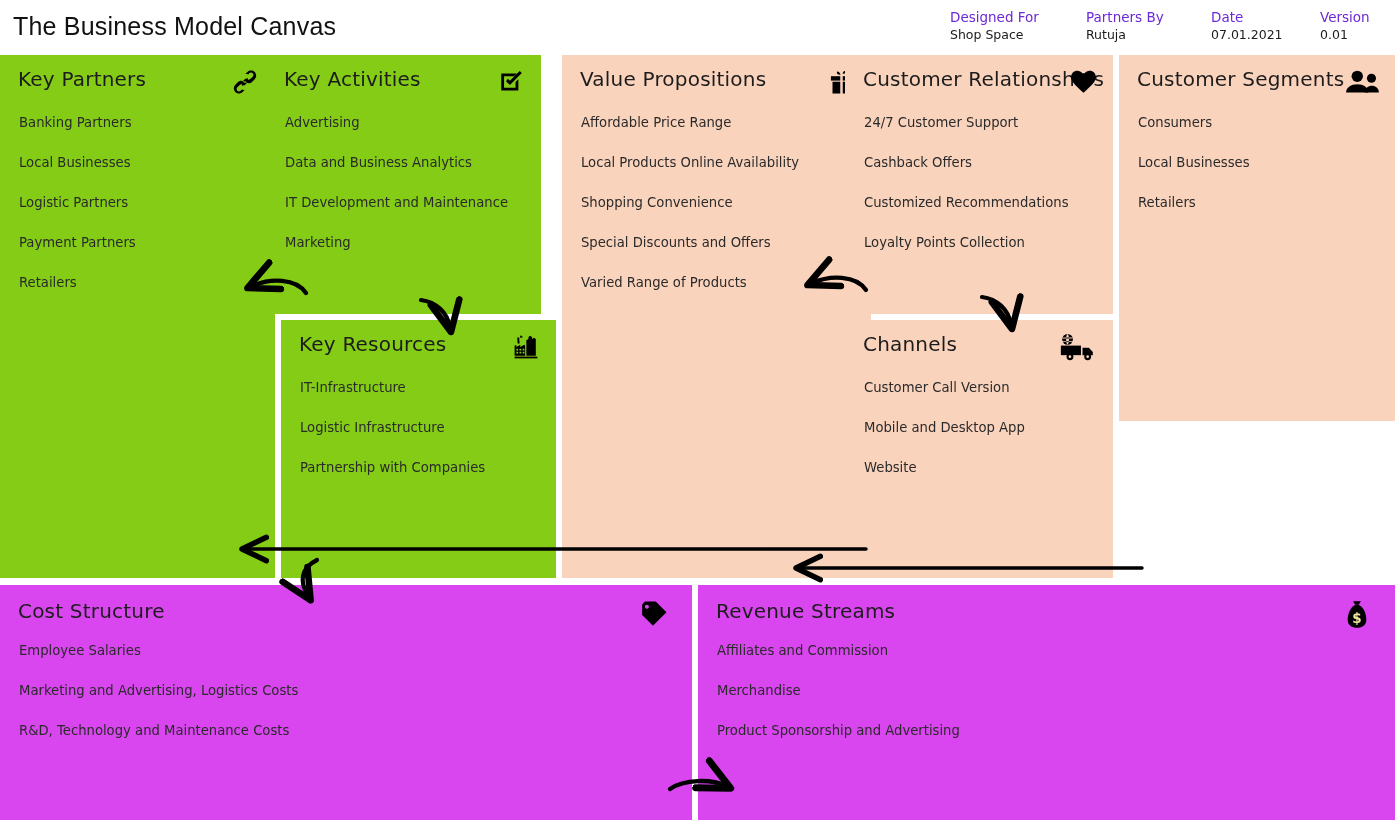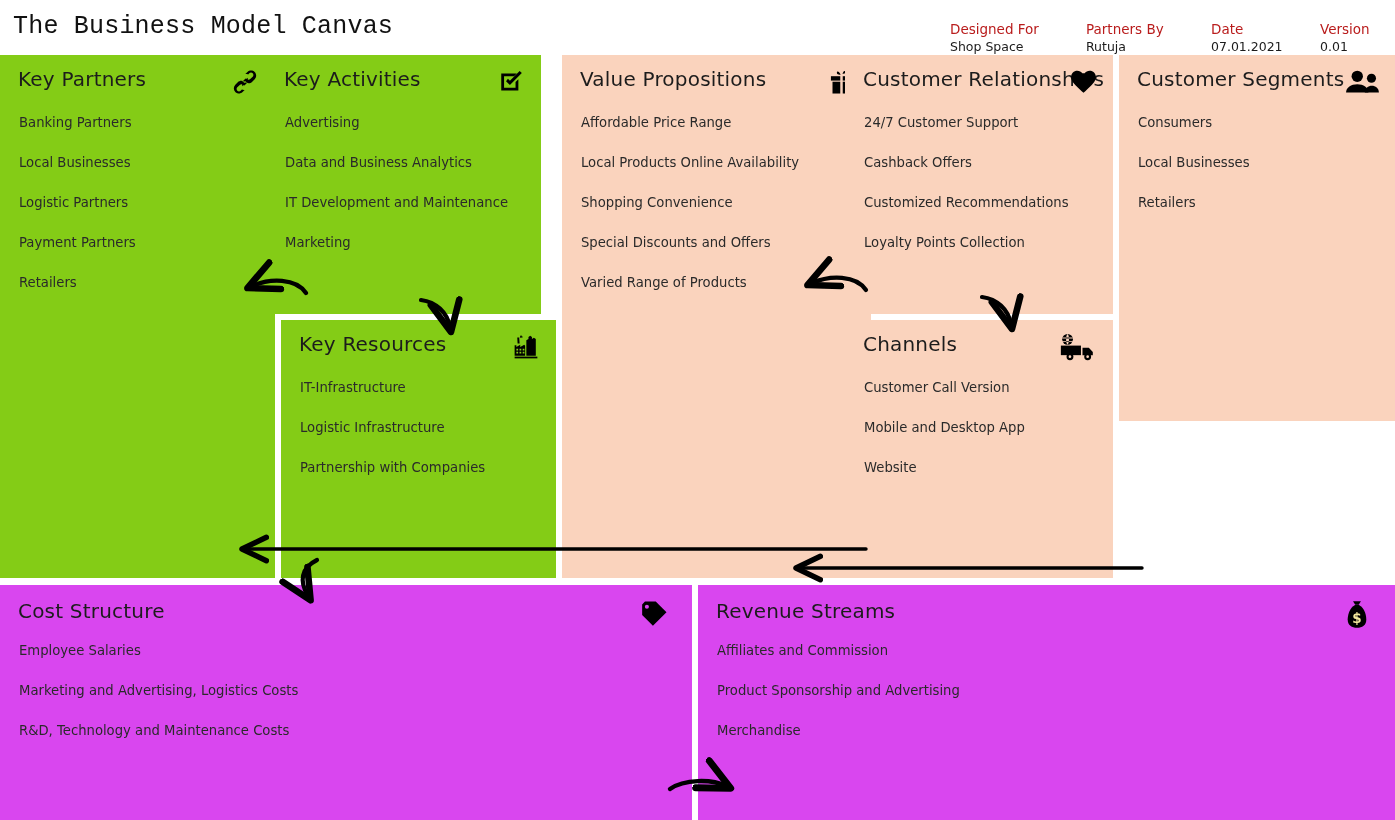--- a/index.html
+++ b/index.html
@@ -8,27 +8,27 @@
     background: #ffffff;
     font-family: "DejaVu Sans", sans-serif;
     overflow: hidden;
   }
   .canvas { position: relative; width: 1395px; height: 820px; }
 
   
   .header { position: absolute; left: 0; top: 0; width: 1395px; height: 55px; }
   .doc-title {
     position: absolute; left: 13px; top: 12px;
-    font-family: Liberation Mono, monospace;
+    font-family: Liberation Sans, sans-serif;
     font-size: 25px; font-weight: 400; color: #111111;
     letter-spacing: .2px;
   }
   .meta-group { position: absolute; top: 8px; }
   .meta-label {
-    font-size: 13.5px; color: #b91c1c; line-height: 18px; white-space: nowrap; margin-top: 12px;
+    font-size: 13.5px; color: #6d28d9; line-height: 18px; white-space: nowrap;
   }
   .meta-value {
     font-size: 12.5px; color: #1b1b1b; line-height: 18px; white-space: nowrap;
   }
   #meta-0 { left: 950px; }
   #meta-1 { left: 1086px; }
   #meta-2 { left: 1211px; }
   #meta-3 { left: 1320px; }
 
   
@@ -245,22 +245,22 @@
     <div class="ptitle">Revenue Streams</div>
     <div class="picon">
       <svg viewBox="0 0 24 28" width="26" height="29" fill="#000">
         <path d="M8.2 1.2h7.6l-2.1 3.4h-3.4z"></path>
         <path d="M12 4.6c5.4 0 9 8 9 14.2 0 5.6-4 8-9 8s-9-2.4-9-8C3 12.6 6.6 4.6 12 4.6z"></path>
         <text x="12" y="22.4" font-family="DejaVu Sans, sans-serif" font-size="13" font-weight="bold" fill="#f5ea9d" text-anchor="middle">$</text>
       </svg>
     </div>
     <div class="pitems">
       <div class="pitem">Affiliates and Commission</div>
+      <div class="pitem">Merchandise</div>
       <div class="pitem">Product Sponsorship and Advertising</div>
-      <div class="pitem">Merchandise</div>
     </div>
   </div>
 
   <svg class="arrows" viewBox="0 0 1395 820">
     <defs>
       <marker id="hd" viewBox="0 0 12 12" refX="9" refY="6" markerWidth="9" markerHeight="9" orient="auto-start-reverse">
         <path d="M1 1.4 L10.6 6 L1 10.6" fill="none" stroke="#000" stroke-width="2.1" stroke-linecap="round" stroke-linejoin="round"></path>
       </marker>
     </defs>
 

